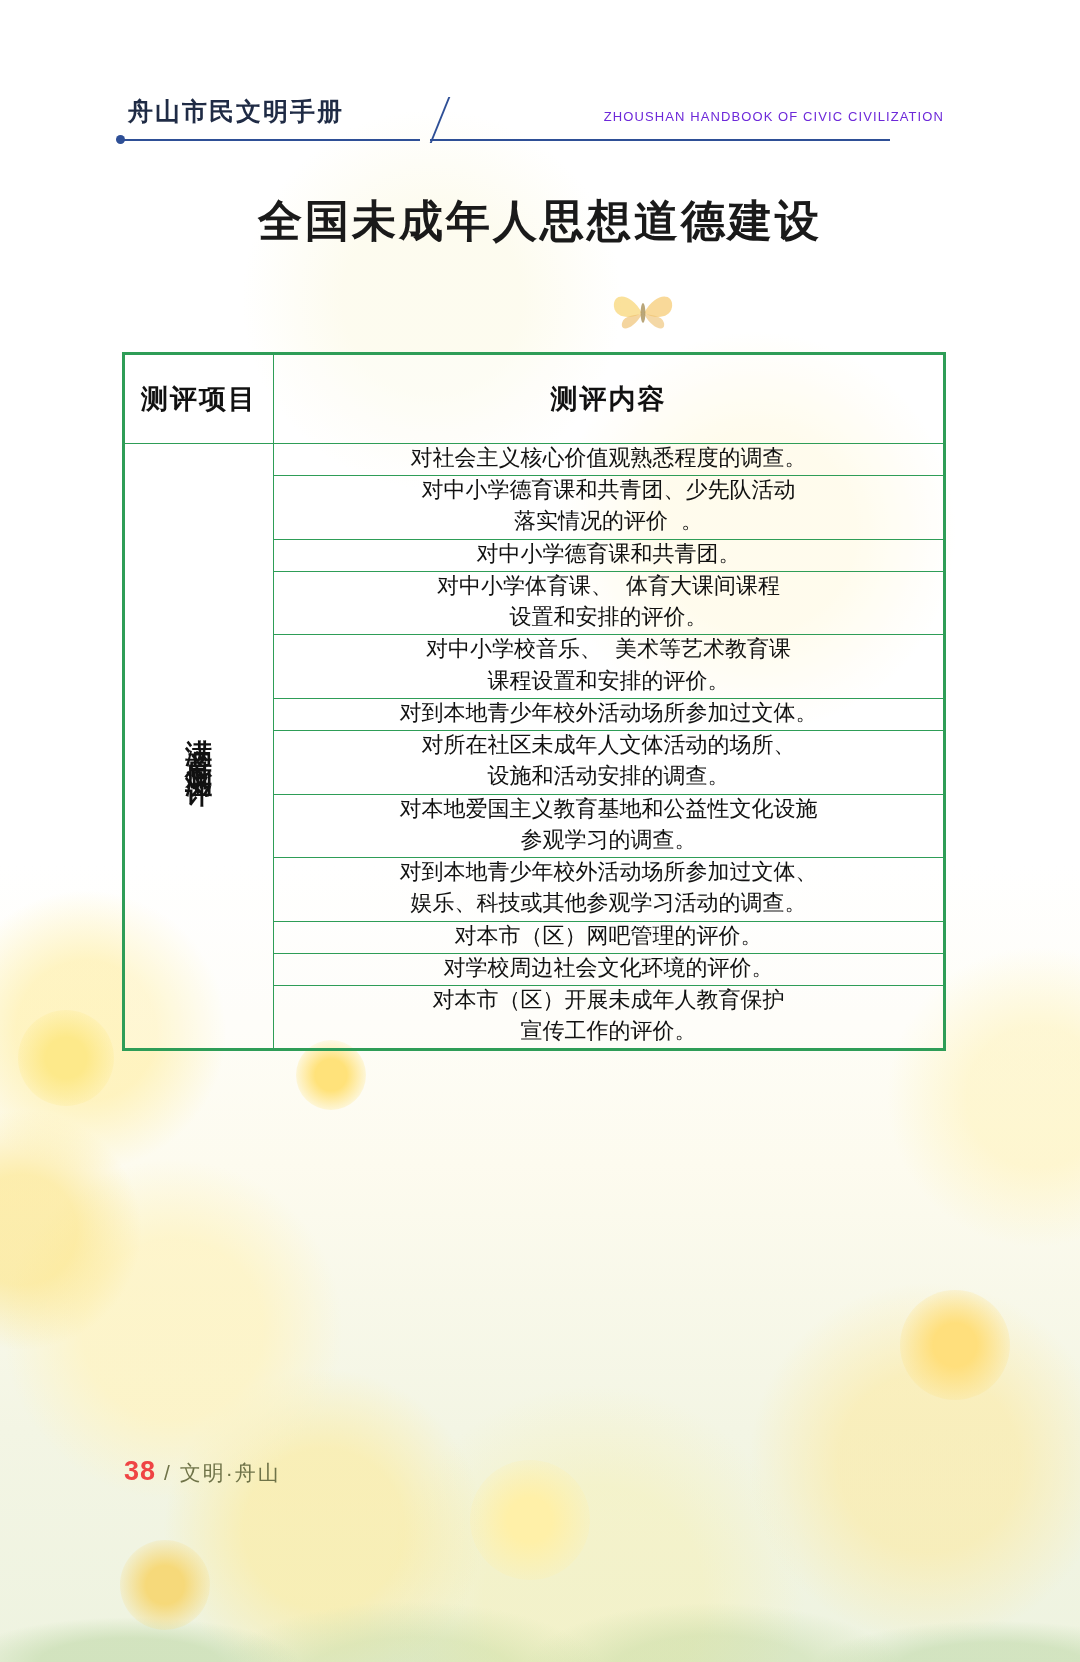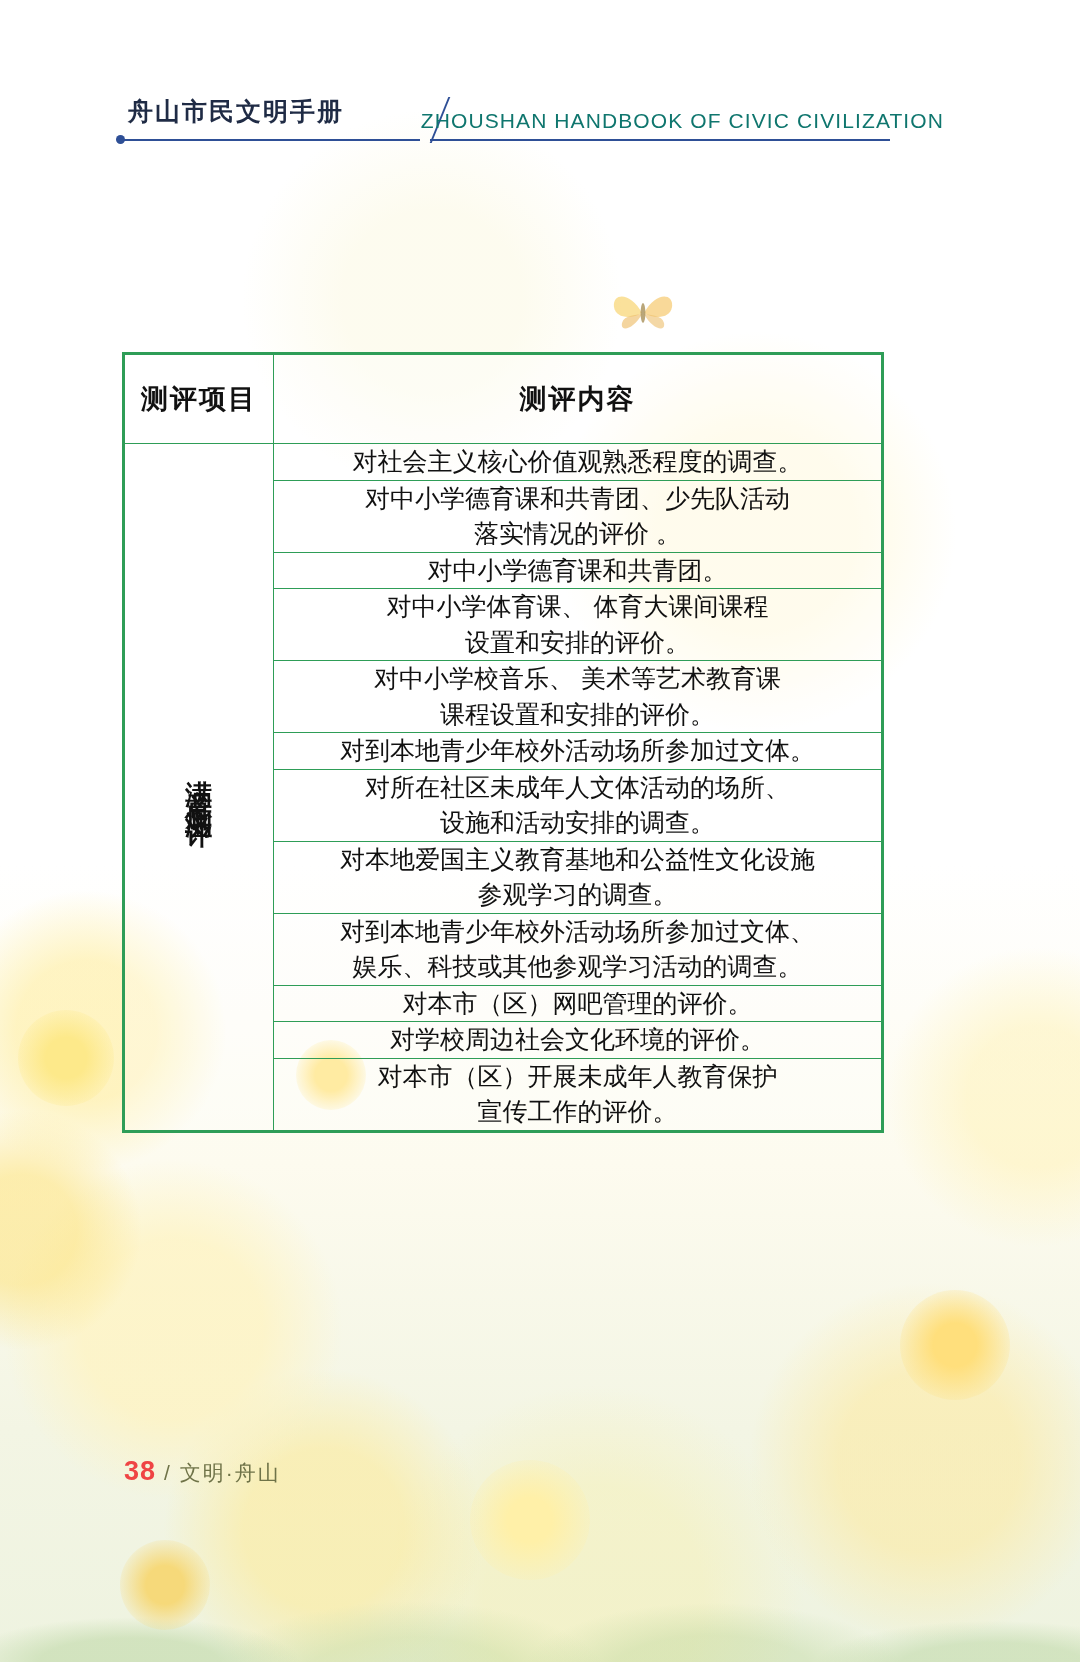--- a/index.html
+++ b/index.html
@@ -99,23 +99,23 @@
     left: 430px;
     top: 44px;
     width: 460px;
     height: 2px;
     background: #2e4f96;
   }
   .header-en {
     position: absolute;
     right: 128px;
     top: 14px;
-    font-size: 21px;
+    font-size: 13px;
     letter-spacing: 1.1px;
-    color: #0f766e;
+    color: #6d28d9;
     white-space: nowrap;
   }
 
   
   .title-wrap {
     position: absolute;
     top: 192px;
     left: 0;
     right: 0;
     text-align: center;
@@ -135,21 +135,21 @@
     width: 70px;
     height: 52px;
     pointer-events: none;
   }
 
   
   .table-wrap {
     position: absolute;
     left: 122px;
     top: 352px;
-    width: 762px;
+    width: 824px;
     border: 2px solid #2e9d57;
     box-sizing: border-box;
     background: rgba(255,255,255,0.30);
   }
   table.survey {
     width: 100%;
     border-collapse: collapse;
     table-layout: fixed;
   }
   table.survey td {
@@ -177,24 +177,24 @@
     width: 148px;
   }
   .vtext {
     writing-mode: vertical-rl;
     text-orientation: upright;
     display: inline-block;
     line-height: 1.9;
     letter-spacing: 10px;
   }
   td.content {
-    font-size: 25px;
+    font-size: 22px;
     line-height: 1.42;
     padding: 14px 16px;
-    font-family: Liberation Sans, sans-serif;
+    font-family: Liberation Mono, monospace;
   }
   .content-inner {
     display: block;
     white-space: pre-line;
   }
 
   
   .footer {
     position: absolute;
     left: 124px;
@@ -229,20 +229,21 @@
 <div class="header">
   <div class="header-dot"></div>
   <div class="header-rule"></div>
   <div class="header-slash"></div>
   <div class="header-rule2"></div>
   <div class="header-cn">舟山市民文明手册</div>
   <div class="header-en">ZHOUSHAN HANDBOOK OF CIVIC CIVILIZATION</div>
 </div>
 
 <div class="title-wrap">
+  <div class="title-line">全国未成年人思想道德建设</div>
 </div>
 
 <svg class="butterfly" viewBox="0 0 70 52">
   <g opacity="0.75">
     <path d="M34 28 C22 6, 4 8, 6 22 C8 34, 24 34, 34 28 Z" fill="#f6c84c" opacity="0.75"></path>
     <path d="M36 28 C48 6, 66 8, 64 22 C62 34, 46 34, 36 28 Z" fill="#f2b73c" opacity="0.7"></path>
     <path d="M34 29 C26 44, 12 48, 14 38 C16 30, 28 30, 34 29 Z" fill="#e8a93a" opacity="0.65"></path>
     <path d="M36 29 C44 44, 58 48, 56 38 C54 30, 42 30, 36 29 Z" fill="#e8a93a" opacity="0.6"></path>
     <ellipse cx="35" cy="28" rx="2.4" ry="10" fill="#8a6a22" opacity="0.8"></ellipse>
   </g>

